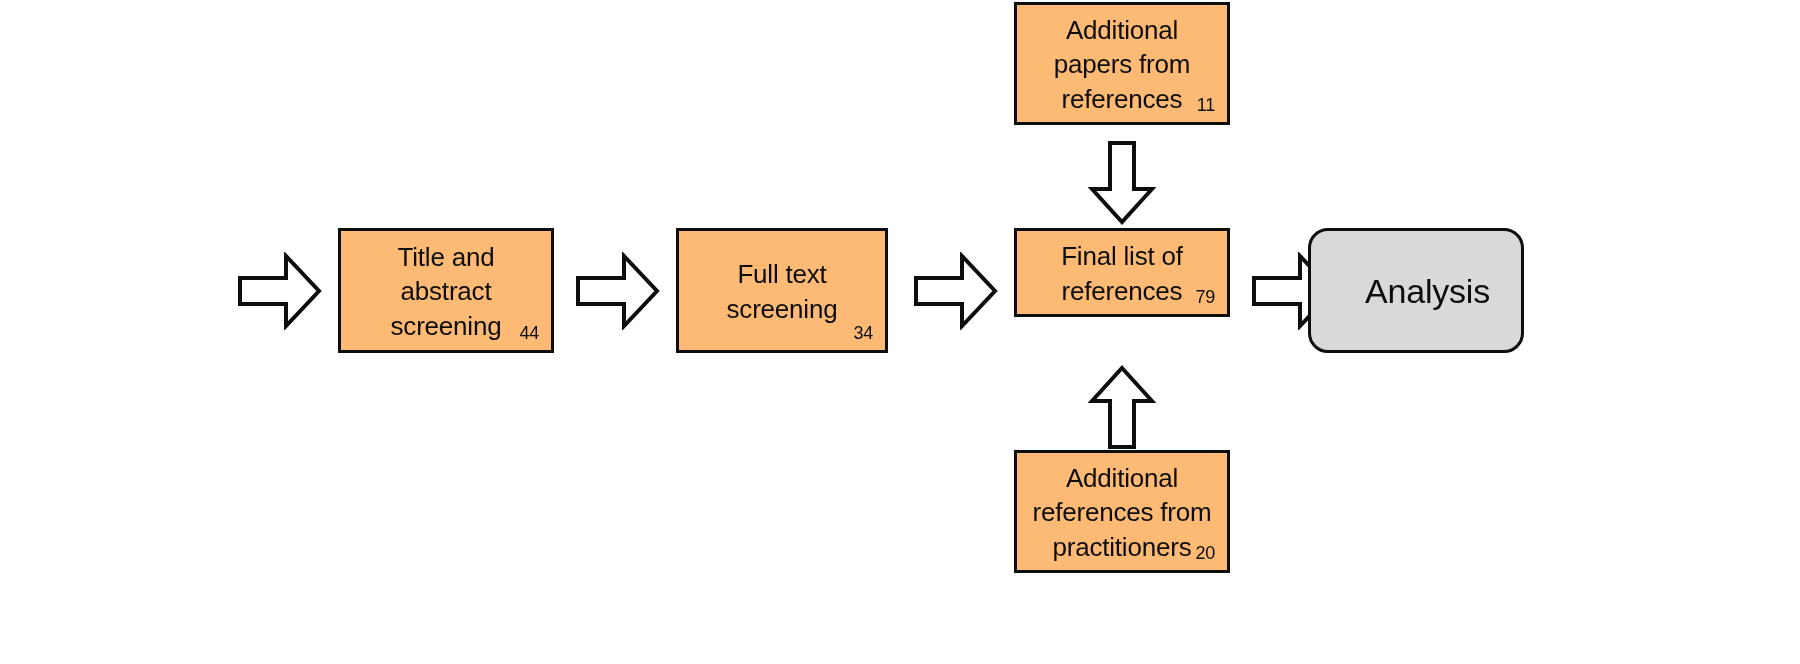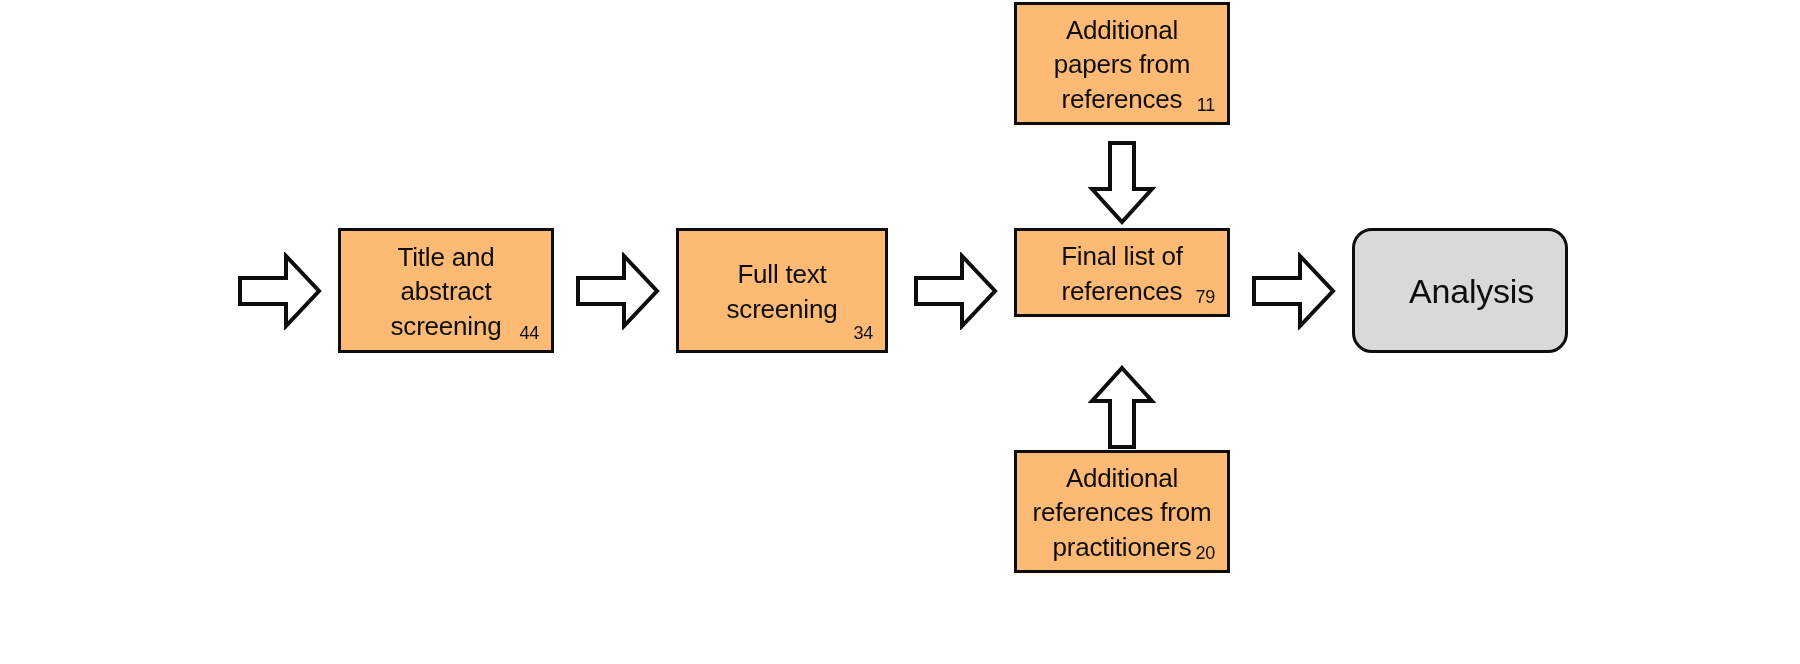--- a/index.html
+++ b/index.html
@@ -120,21 +120,21 @@
 references</div>
     <div class="count">79</div>
   </div>
 
   <div class="arrow" style="left:1252px; top:252px;">
     <svg width="84" height="78" viewBox="0 0 84 78" aria-hidden="true">
       <polygon points="2,26 48,26 48,4 81,39 48,74 48,52 2,52" fill="#ffffff" stroke="#0d0d0d" stroke-width="4" stroke-linejoin="miter"></polygon>
     </svg>
   </div>
 
-  <div class="node accent" style="left:1352px; top:228px; width:216px; height:125px;padding-left:33px;">
+  <div class="node accent" style="left:1308px; top:228px; width:216px; height:125px;padding-left:33px;">
     <div class="label">Analysis</div>
   </div>
 
   <div class="arrow" style="left:1088px; top:365px;">
     <svg width="68" height="84" viewBox="0 0 68 84" aria-hidden="true">
       <polygon points="34,3 64,36 46,36 46,82 22,82 22,36 4,36" fill="#ffffff" stroke="#0d0d0d" stroke-width="4" stroke-linejoin="miter"></polygon>
     </svg>
   </div>
 
   <div class="node" style="left:1014px; top:450px; width:216px; height:123px;">

